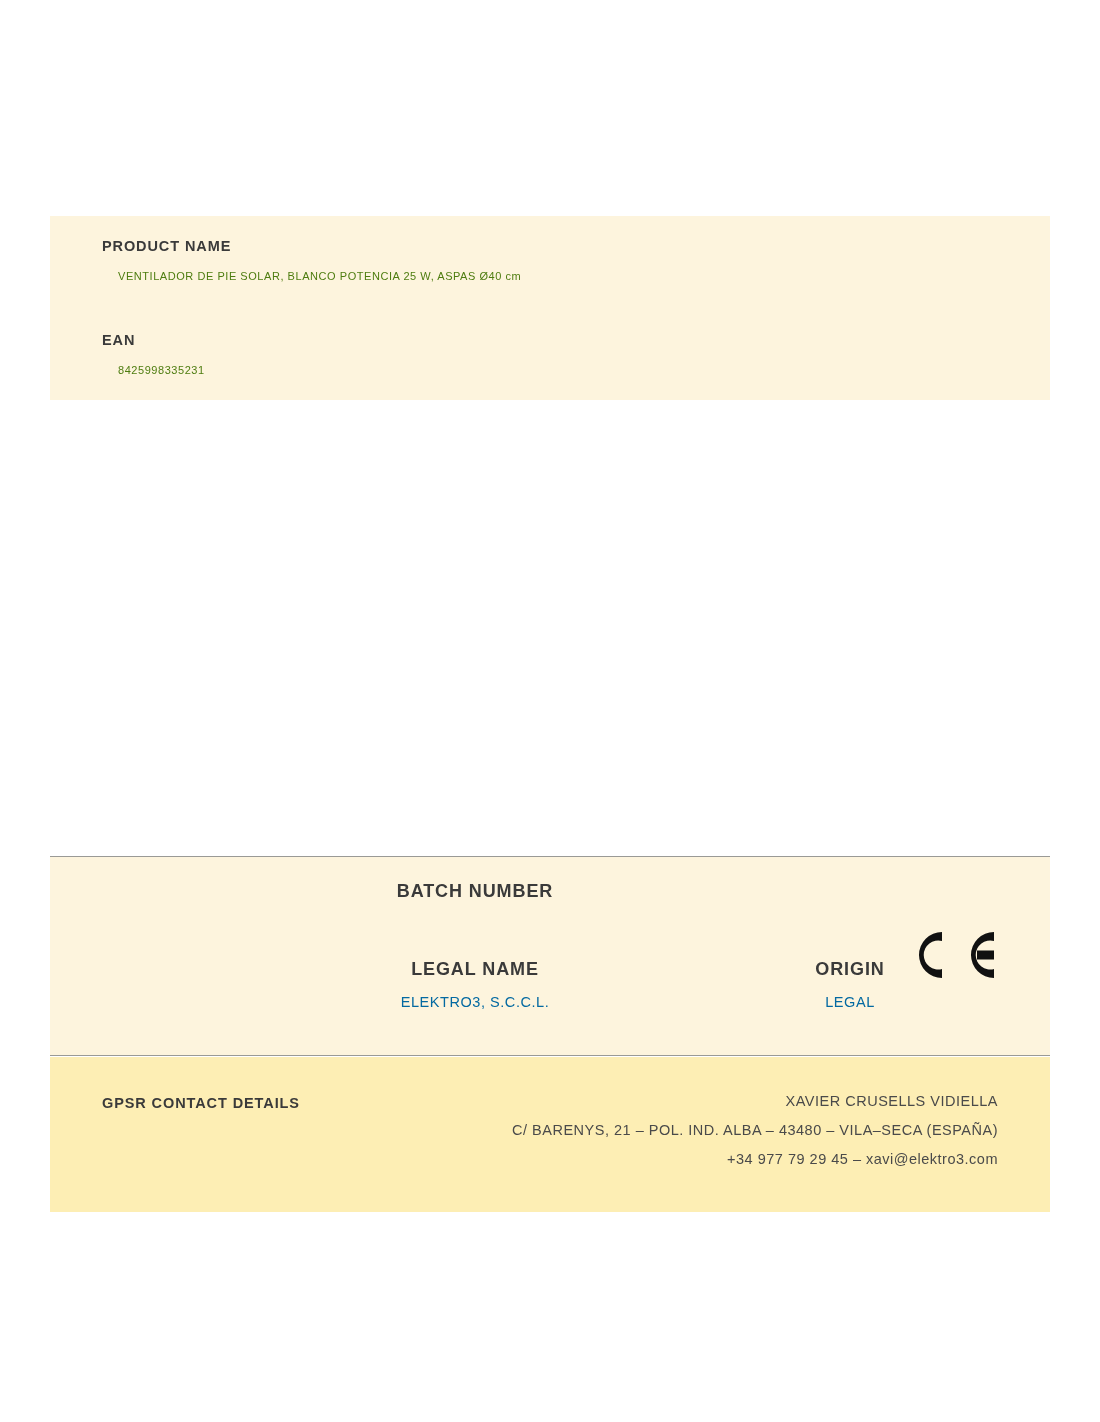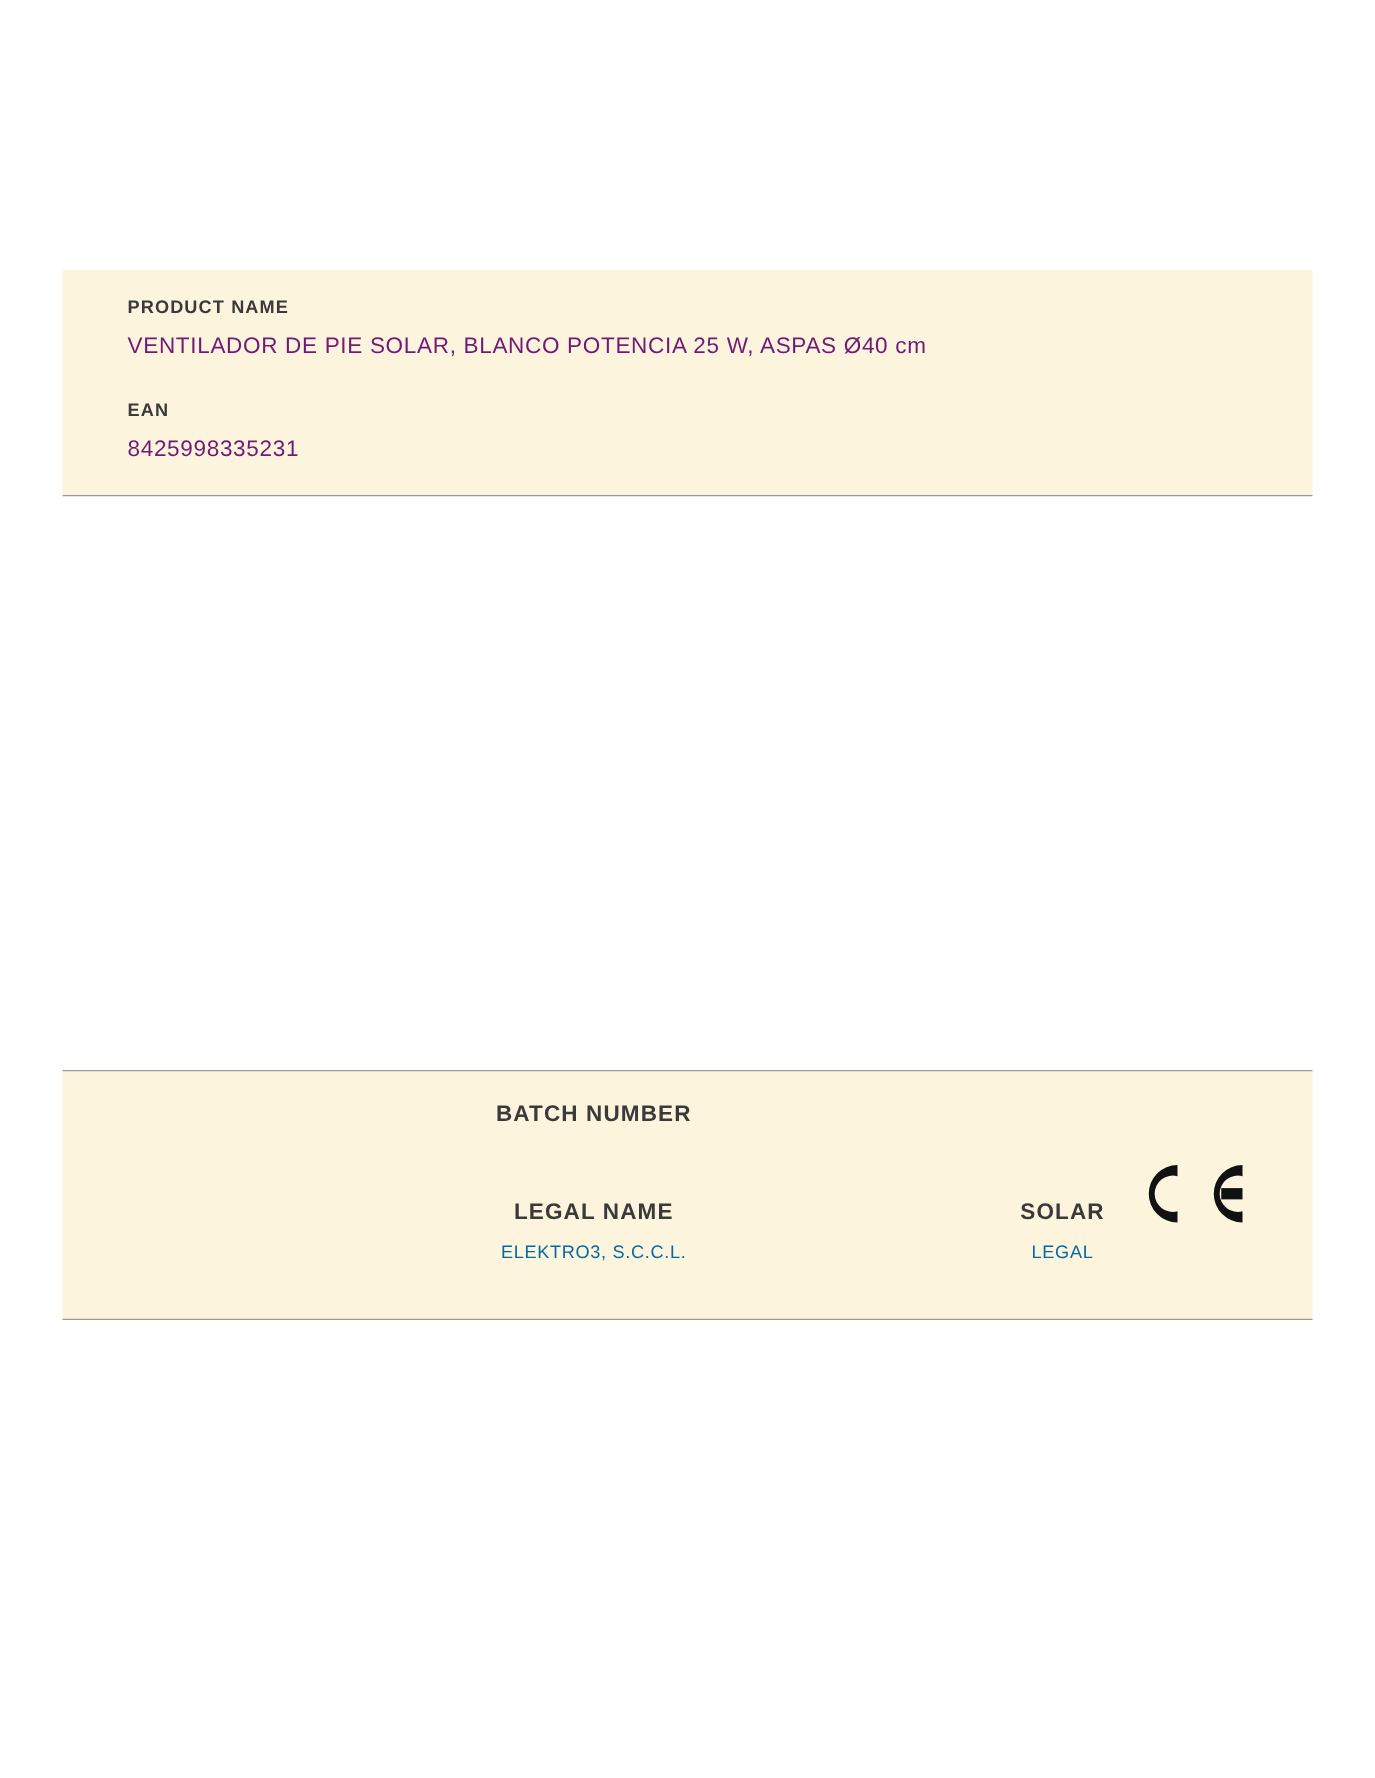--- a/index.html
+++ b/index.html
@@ -39,24 +39,24 @@
     padding: 0 52px;
   }
   .field-label {
     font-size: 14.5px;
     font-weight: bold;
     letter-spacing: 0.9px;
     color: #3a3a3a;
     margin: 0 0 12px 0;
   }
   .field-value {
-    font-size: 18px;
+    font-size: 11px;
     letter-spacing: 0.55px;
-    color: #701a75;
-    margin: 0;
+    color: #4d7c0f;
+    margin: 16px;
   }
   .gap-block {
     height: 34px;
   }
 
   
   .blank-area {
     position: absolute;
     left: 50px;
     top: 400px;
@@ -176,28 +176,36 @@
       </div>
     </div>
 
     <div class="detail-row r2">
       <div class="col col-a"></div>
       <div class="col col-b">
         <div class="detail-label">LEGAL NAME</div>
         <div class="detail-value">ELEKTRO3, S.C.C.L.</div>
       </div>
       <div class="col col-c">
-        <div class="detail-label">SOLAR</div>
+        <div class="detail-label">ORIGIN</div>
         <div class="detail-value">LEGAL</div>
       </div>
     </div>
 
     <div class="ce-mark">
       <svg width="100" height="60" viewBox="0 0 100 60" xmlns="http://www.w3.org/2000/svg">
         <path d="M40 7 A23 23 0 1 0 40 53 L40 44 A14.5 14.5 0 1 1 40 16 Z" fill="#111111"></path>
         <path d="M92 7 A23 23 0 1 0 92 53 L92 44 A14.5 14.5 0 1 1 92 16 Z" fill="#111111"></path>
         <rect x="75" y="25.5" width="17" height="9" fill="#111111"></rect>
       </svg>
     </div>
   </div>
 
+  <div class="gpsr-block">
+    <div class="gpsr-label">GPSR CONTACT DETAILS</div>
+    <div class="gpsr-lines">
+      <div class="gpsr-line">XAVIER CRUSELLS VIDIELLA</div>
+      <div class="gpsr-line">C/ BARENYS, 21 – POL. IND. ALBA – 43480 – VILA–SECA (ESPAÑA)</div>
+      <div class="gpsr-line">+34 977 79 29 45 – xavi@elektro3.com</div>
+    </div>
+  </div>
 
 </div>
 
 </body></html>

